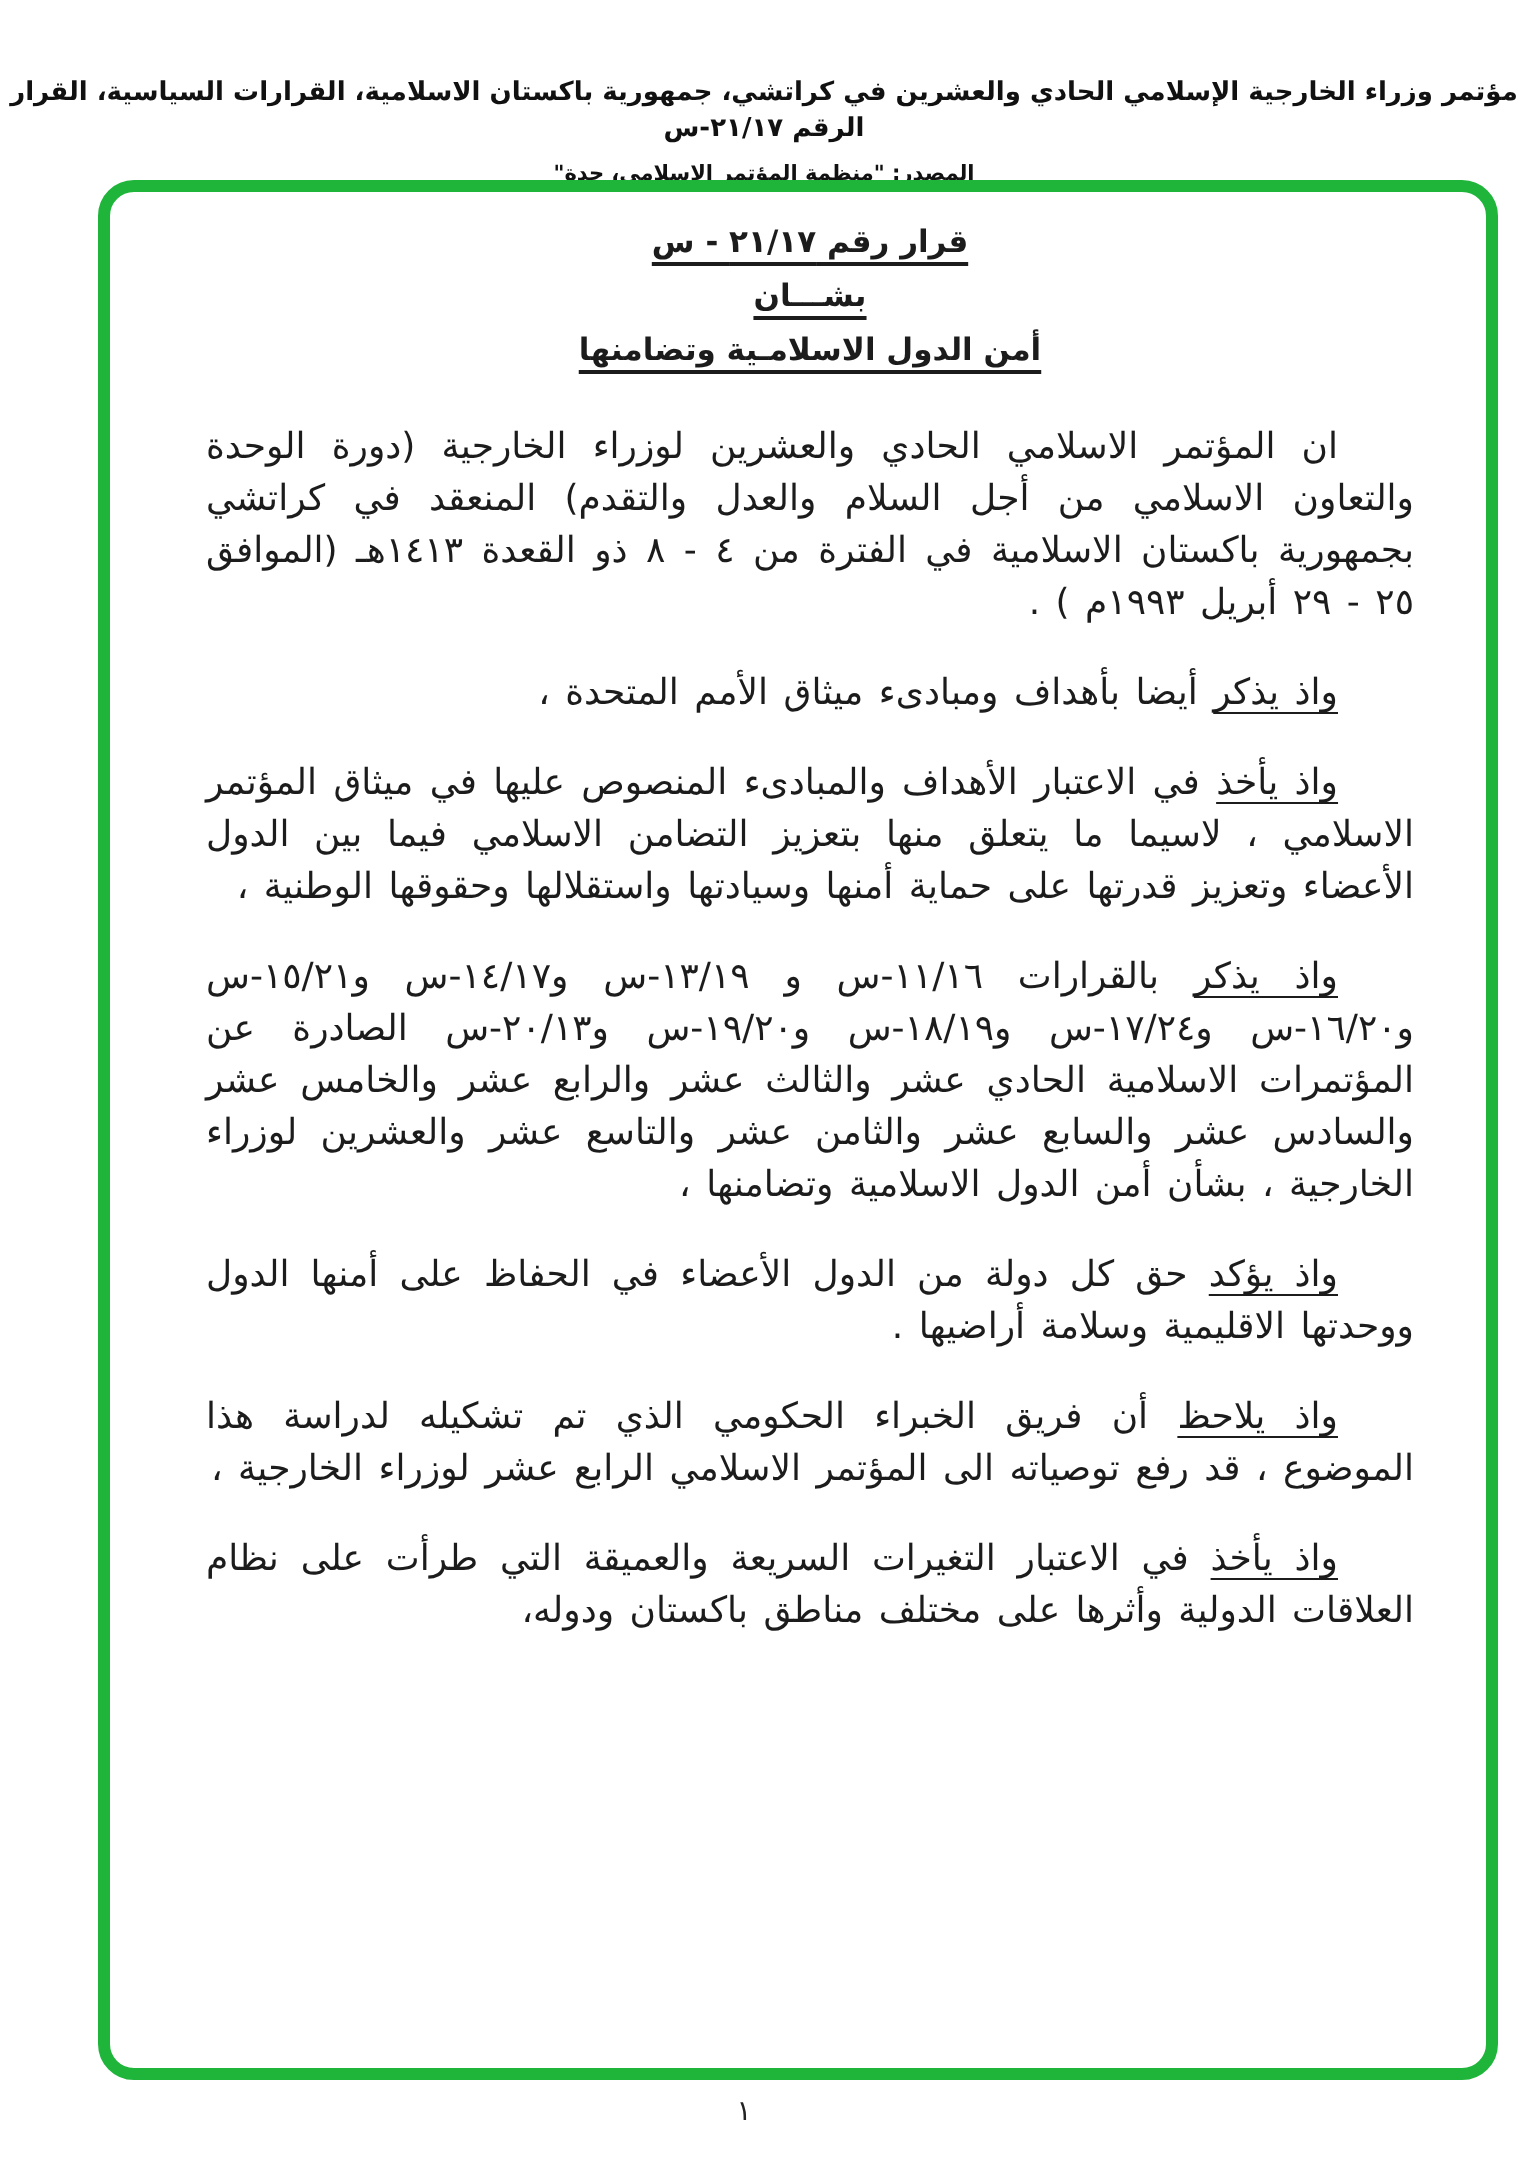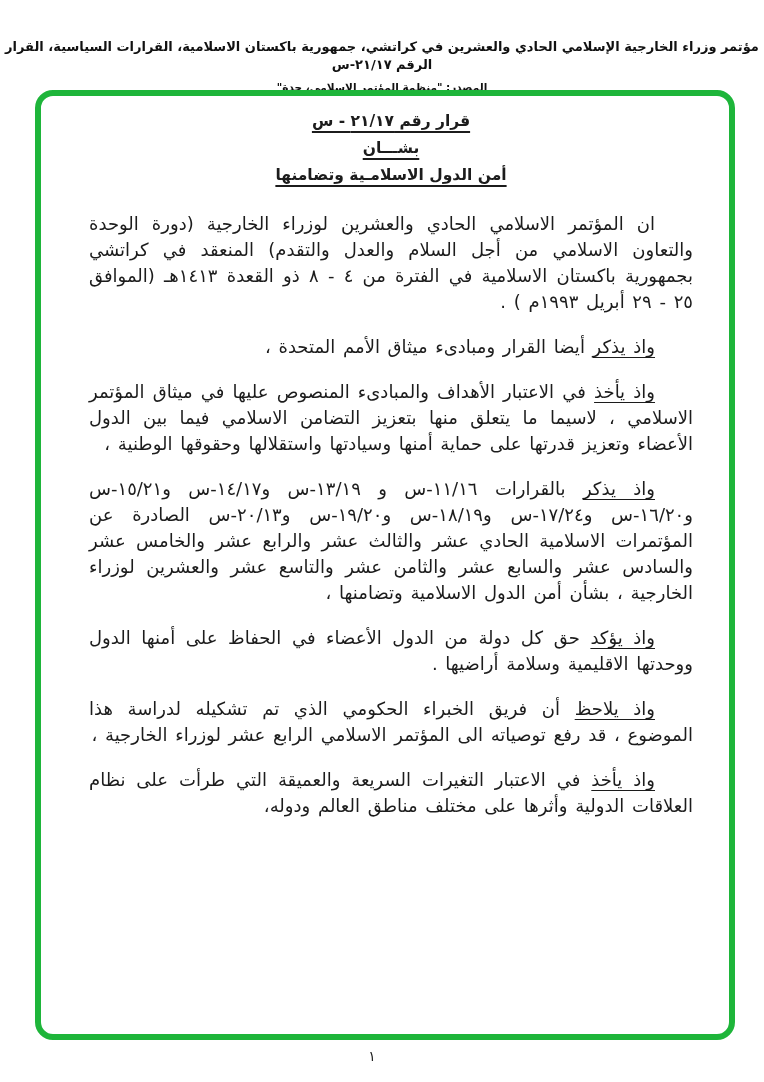--- a/index.html
+++ b/index.html
@@ -14,21 +14,21 @@
   
   .page-header{
     position:absolute;top:26px;left:0;right:0;
     direction:rtl;text-align:center;
     font-weight:bold;color:#111;
   }
   .page-header .line1{font-size:13px;letter-spacing:0;line-height:18px;margin-top:12px;}
   .page-header .line2{font-size:10.5px;margin-top:7px;}
   
   .doc-frame{
-    position:absolute;left:35px;top:90px;
+    position:absolute;left:49px;top:90px;
     width:700px;height:950px;
     box-sizing:border-box;
     border:6px solid #1eb53a;
     border-radius:18px;
     background:#ffffff;
     padding:12px 36px 0 48px;
     direction:rtl;
   }
   
   .title-block{
@@ -81,28 +81,28 @@
   <div class="title-block">
     <div class="title-row"><span class="title-line">قرار رقم ٢١/١٧ - س</span></div>
     <div class="title-row"><span class="title-line">بشـــان</span></div>
     <div class="title-row"><span class="title-line">أمن الدول الاسلامـية وتضامنها</span></div>
   </div>
 
   <div class="body-text">
     <p class="para"><span>ان المؤتمر الاسلامي الحادي والعشرين لوزراء الخارجية (دورة الوحدة والتعاون الاسلامي من أجل السلام والعدل والتقدم) المنعقد في كراتشي بجمهورية باكستان الاسلامية في الفترة من ٤ - ٨ ذو القعدة ١٤١٣هـ (الموافق ٢٥ - ٢٩ أبريل ١٩٩٣م ) .</span></p>
 
 
-    <p class="para"><span class="lead">واذ يذكر</span><span> أيضا القرار ومبادىء ميثاق الأمم المتحدة ،</span></p>
+    <p class="para"><span class="lead">واذ يذكر</span><span> أيضا بأهداف ومبادىء ميثاق الأمم المتحدة ،</span></p>
 
     <p class="para"><span class="lead">واذ يأخذ</span><span> في الاعتبار الأهداف والمبادىء المنصوص عليها في ميثاق المؤتمر الاسلامي ، لاسيما ما يتعلق منها بتعزيز التضامن الاسلامي فيما بين الدول الأعضاء وتعزيز قدرتها على حماية أمنها وسيادتها واستقلالها وحقوقها الوطنية ،</span></p>
 
     <p class="para"><span class="lead">واذ يذكر</span><span> بالقرارات ١١/١٦-س و ١٣/١٩-س و١٤/١٧-س و١٥/٢١-س و١٦/٢٠-س و١٧/٢٤-س و١٨/١٩-س و١٩/٢٠-س و٢٠/١٣-س الصادرة عن المؤتمرات الاسلامية الحادي عشر والثالث عشر والرابع عشر والخامس عشر والسادس عشر والسابع عشر والثامن عشر والتاسع عشر والعشرين لوزراء الخارجية ، بشأن أمن الدول الاسلامية وتضامنها ،</span></p>
 
     <p class="para"><span class="lead">واذ يؤكد</span><span> حق كل دولة من الدول الأعضاء في الحفاظ على أمنها الدول ووحدتها الاقليمية وسلامة أراضيها .</span></p>
 
     <p class="para"><span class="lead">واذ يلاحظ</span><span> أن فريق الخبراء الحكومي الذي تم تشكيله لدراسة هذا الموضوع ، قد رفع توصياته الى المؤتمر الاسلامي الرابع عشر لوزراء الخارجية ،</span></p>
 
-    <p class="para"><span class="lead">واذ يأخذ</span><span> في الاعتبار التغيرات السريعة والعميقة التي طرأت على نظام العلاقات الدولية وأثرها على مختلف مناطق العالم ودوله،</span></p>
+    <p class="para"><span class="lead">واذ يأخذ</span><span> في الاعتبار التغيرات السريعة والعميقة التي طرأت على نظام العلاقات الدولية وأثرها على مختلف مناطق باكستان ودوله،</span></p>
   </div>
 
 </div>
 
 <div class="page-number">١</div>
 
 </body></html>

